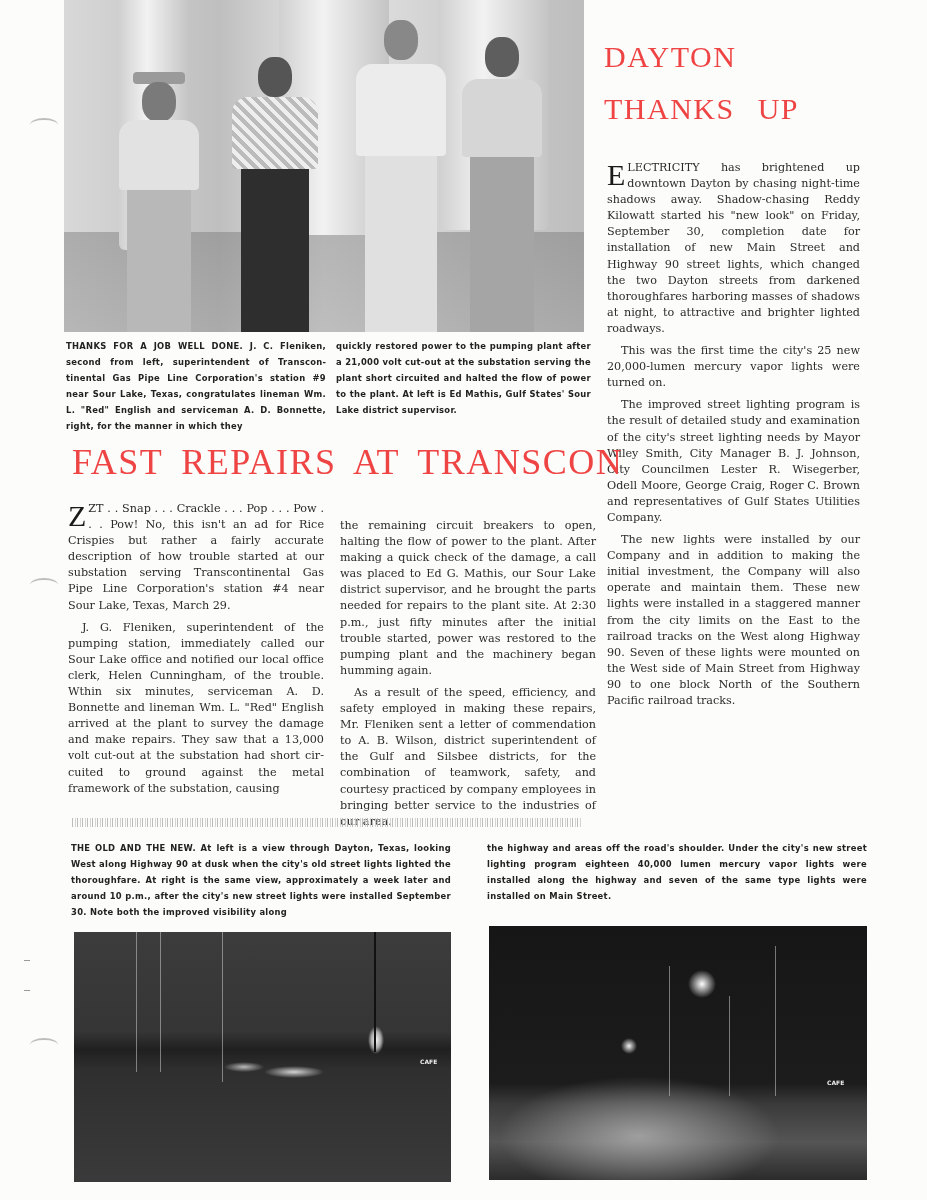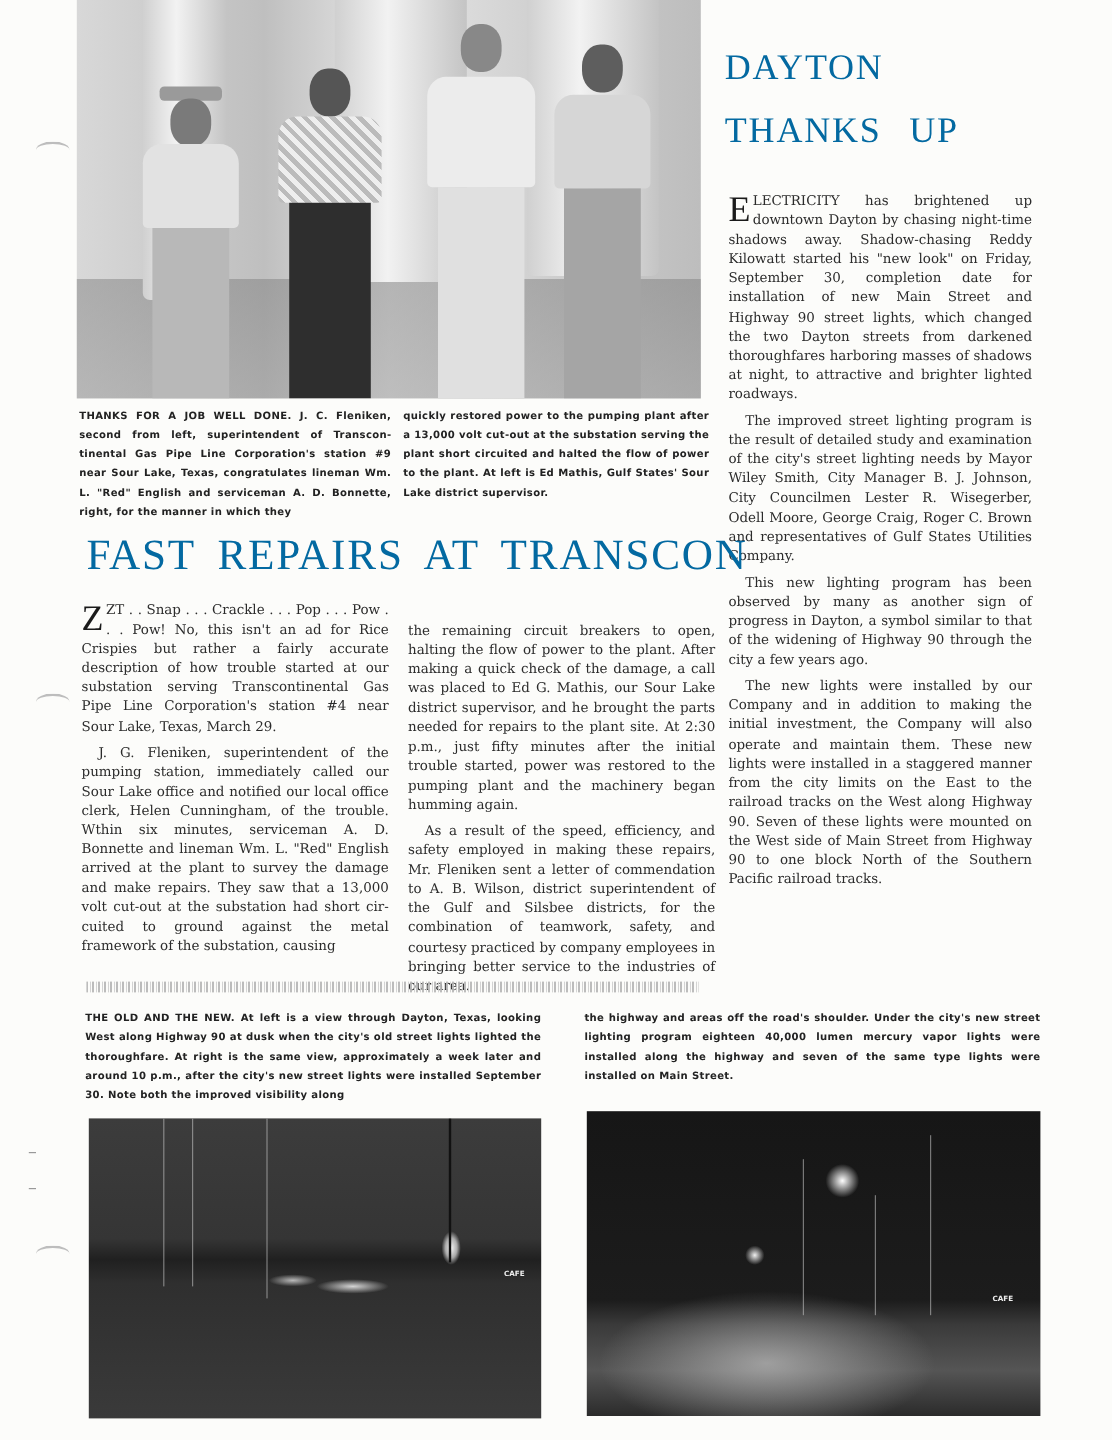--- a/index.html
+++ b/index.html
@@ -17,21 +17,21 @@
   }
   .tank { position: absolute; top: 0; background: linear-gradient(90deg,#d0d0d0,#f2f2f2 40%,#c4c4c4); border-radius: 0 0 6px 6px; }
   .person { position: absolute; bottom: 0; }
   .person .head { position: absolute; width: 34px; height: 40px; border-radius: 45%; background: #6a6a6a; left: 50%; transform: translateX(-50%); }
   .person .shirt { position: absolute; left: 0; right: 0; border-radius: 16px 16px 4px 4px; }
   .person .pants { position: absolute; left: 10%; right: 10%; bottom: 0; }
   .hat { position: absolute; width: 52px; height: 12px; background:#9a9a9a; border-radius: 4px; left:50%; transform:translateX(-50%); }
 
   .caption { position: absolute; font-family: "DejaVu Sans", sans-serif; font-weight: bold; font-size: 8.4px; line-height: 16px; color: #222; text-align: justify; letter-spacing: 0.3px; }
 
-  .headline { position: absolute; font-family: "Liberation Serif", serif; color: #0369a1; letter-spacing: 1.5px; }
+  .headline { position: absolute; font-family: "Liberation Serif", serif; color: #ef4444; letter-spacing: 1.5px; }
   #headline-transcon { left: 72px; top: 441px; font-size: 36px; word-spacing: 8px; text-align: center; }
   #headline-dayton-1 { left: 604px; top: 40px; font-size: 30px; }
   #headline-dayton-2 { left: 604px; top: 92px; font-size: 30px; word-spacing: 14px; }
 
   .col { position: absolute; font-family: "DejaVu Serif", serif; font-size: 11.2px; line-height: 16.1px; color: #2b2b2b; text-align: justify; hyphens: manual; }
   .col p { text-indent: 14px; margin-bottom: 6px; }
   .col p.first { text-indent: 0; }
   .dropcap { float: left; font-family: "Liberation Serif", serif; font-size: 30px; line-height: 26px; margin: 2px 2px 0 0; color:#1a1a1a; }
 
   #divider { position: absolute; left: 72px; top: 818px; width: 510px; height: 9px;
@@ -80,29 +80,29 @@
     <div class="pants" style="top:136px;background:#e0e0e0"></div>
   </div>
   <div class="person" style="left:398px;width:80px;height:295px">
     <div class="head" style="top:0;background:#5e5e5e"></div>
     <div class="shirt" style="top:42px;height:78px;background:#d6d6d6"></div>
     <div class="pants" style="top:120px;background:#a5a5a5"></div>
   </div>
 </div>
 
 <div class="caption" style="left:66px;top:338px;width:260px">THANKS FOR A JOB WELL DONE. J. C. Fleniken, second from left, superintendent of Transcon­tinental Gas Pipe Line Corporation's station #9 near Sour Lake, Texas, congratulates lineman Wm. L. "Red" English and serviceman A. D. Bonnette, right, for the manner in which they</div>
-<div class="caption" style="left:336px;top:338px;width:255px">quickly restored power to the pumping plant after a 13,000 volt cut-out at the substation serving the plant short circuited and halted the flow of power to the plant. At left is Ed Mathis, Gulf States' Sour Lake district supervisor.</div>
+<div class="caption" style="left:336px;top:338px;width:255px">quickly restored power to the pumping plant after a 21,000 volt cut-out at the substation serving the plant short circuited and halted the flow of power to the plant. At left is Ed Mathis, Gulf States' Sour Lake district supervisor.</div>
 
 <div class="headline" id="headline-dayton-1">DAYTON</div>
 <div class="headline" id="headline-dayton-2">THANKS UP</div>
 
 <div class="col" style="left:607px;top:160px;width:253px">
   <p class="first"><span class="dropcap">E</span><span>LECTRICITY has brightened up downtown Dayton by chasing night-time shadows away. Shadow-chasing Reddy Kilowatt started his "new look" on Friday, September 30, completion date for installation of new Main Street and Highway 90 street lights, which changed the two Dayton streets from darkened thoroughfares harboring masses of shadows at night, to attractive and brighter lighted road­ways.</span></p>
+  <p>This was the first time the city's 25 new 20,000-lumen mercury vapor lights were turned on.</p>
   <p>The improved street lighting pro­gram is the result of detailed study and examination of the city's street light­ing needs by Mayor Wiley Smith, City Manager B. J. Johnson, City Council­men Lester R. Wisegerber, Odell Moore, George Craig, Roger C. Brown and representatives of Gulf States Utili­ties Company.</p>
-  <p>This new lighting program has been observed by many as another sign of progress in Dayton, a symbol similar to that of the widening of Highway 90 through the city a few years ago.</p>
   <p>The new lights were installed by our Company and in addition to making the initial investment, the Company will also operate and maintain them. These new lights were installed in a staggered manner from the city limits on the East to the railroad tracks on the West along Highway 90. Seven of these lights were mounted on the West side of Main Street from Highway 90 to one block North of the Southern Pacific railroad tracks.</p>
 </div>
 
 <div class="headline" id="headline-transcon">FAST REPAIRS AT TRANSCON</div>
 
 <div class="col" style="left:68px;top:501px;width:256px">
   <p class="first"><span class="dropcap">Z</span><span>ZT . . Snap . . . Crackle . . . Pop . . . Pow . . . Pow! No, this isn't an ad for Rice Crispies but rather a fairly accurate description of how trouble started at our substation serv­ing Transcontinental Gas Pipe Line Corporation's station #4 near Sour Lake, Texas, March 29.</span></p>
   <p>J. G. Fleniken, superintendent of the pumping station, immediately called our Sour Lake office and notified our local office clerk, Helen Cunningham, of the trouble. Wthin six minutes, ser­viceman A. D. Bonnette and lineman Wm. L. "Red" English arrived at the plant to survey the damage and make repairs. They saw that a 13,000 volt cut-out at the substation had short cir­cuited to ground against the metal framework of the substation, causing</p>
 </div>
 

